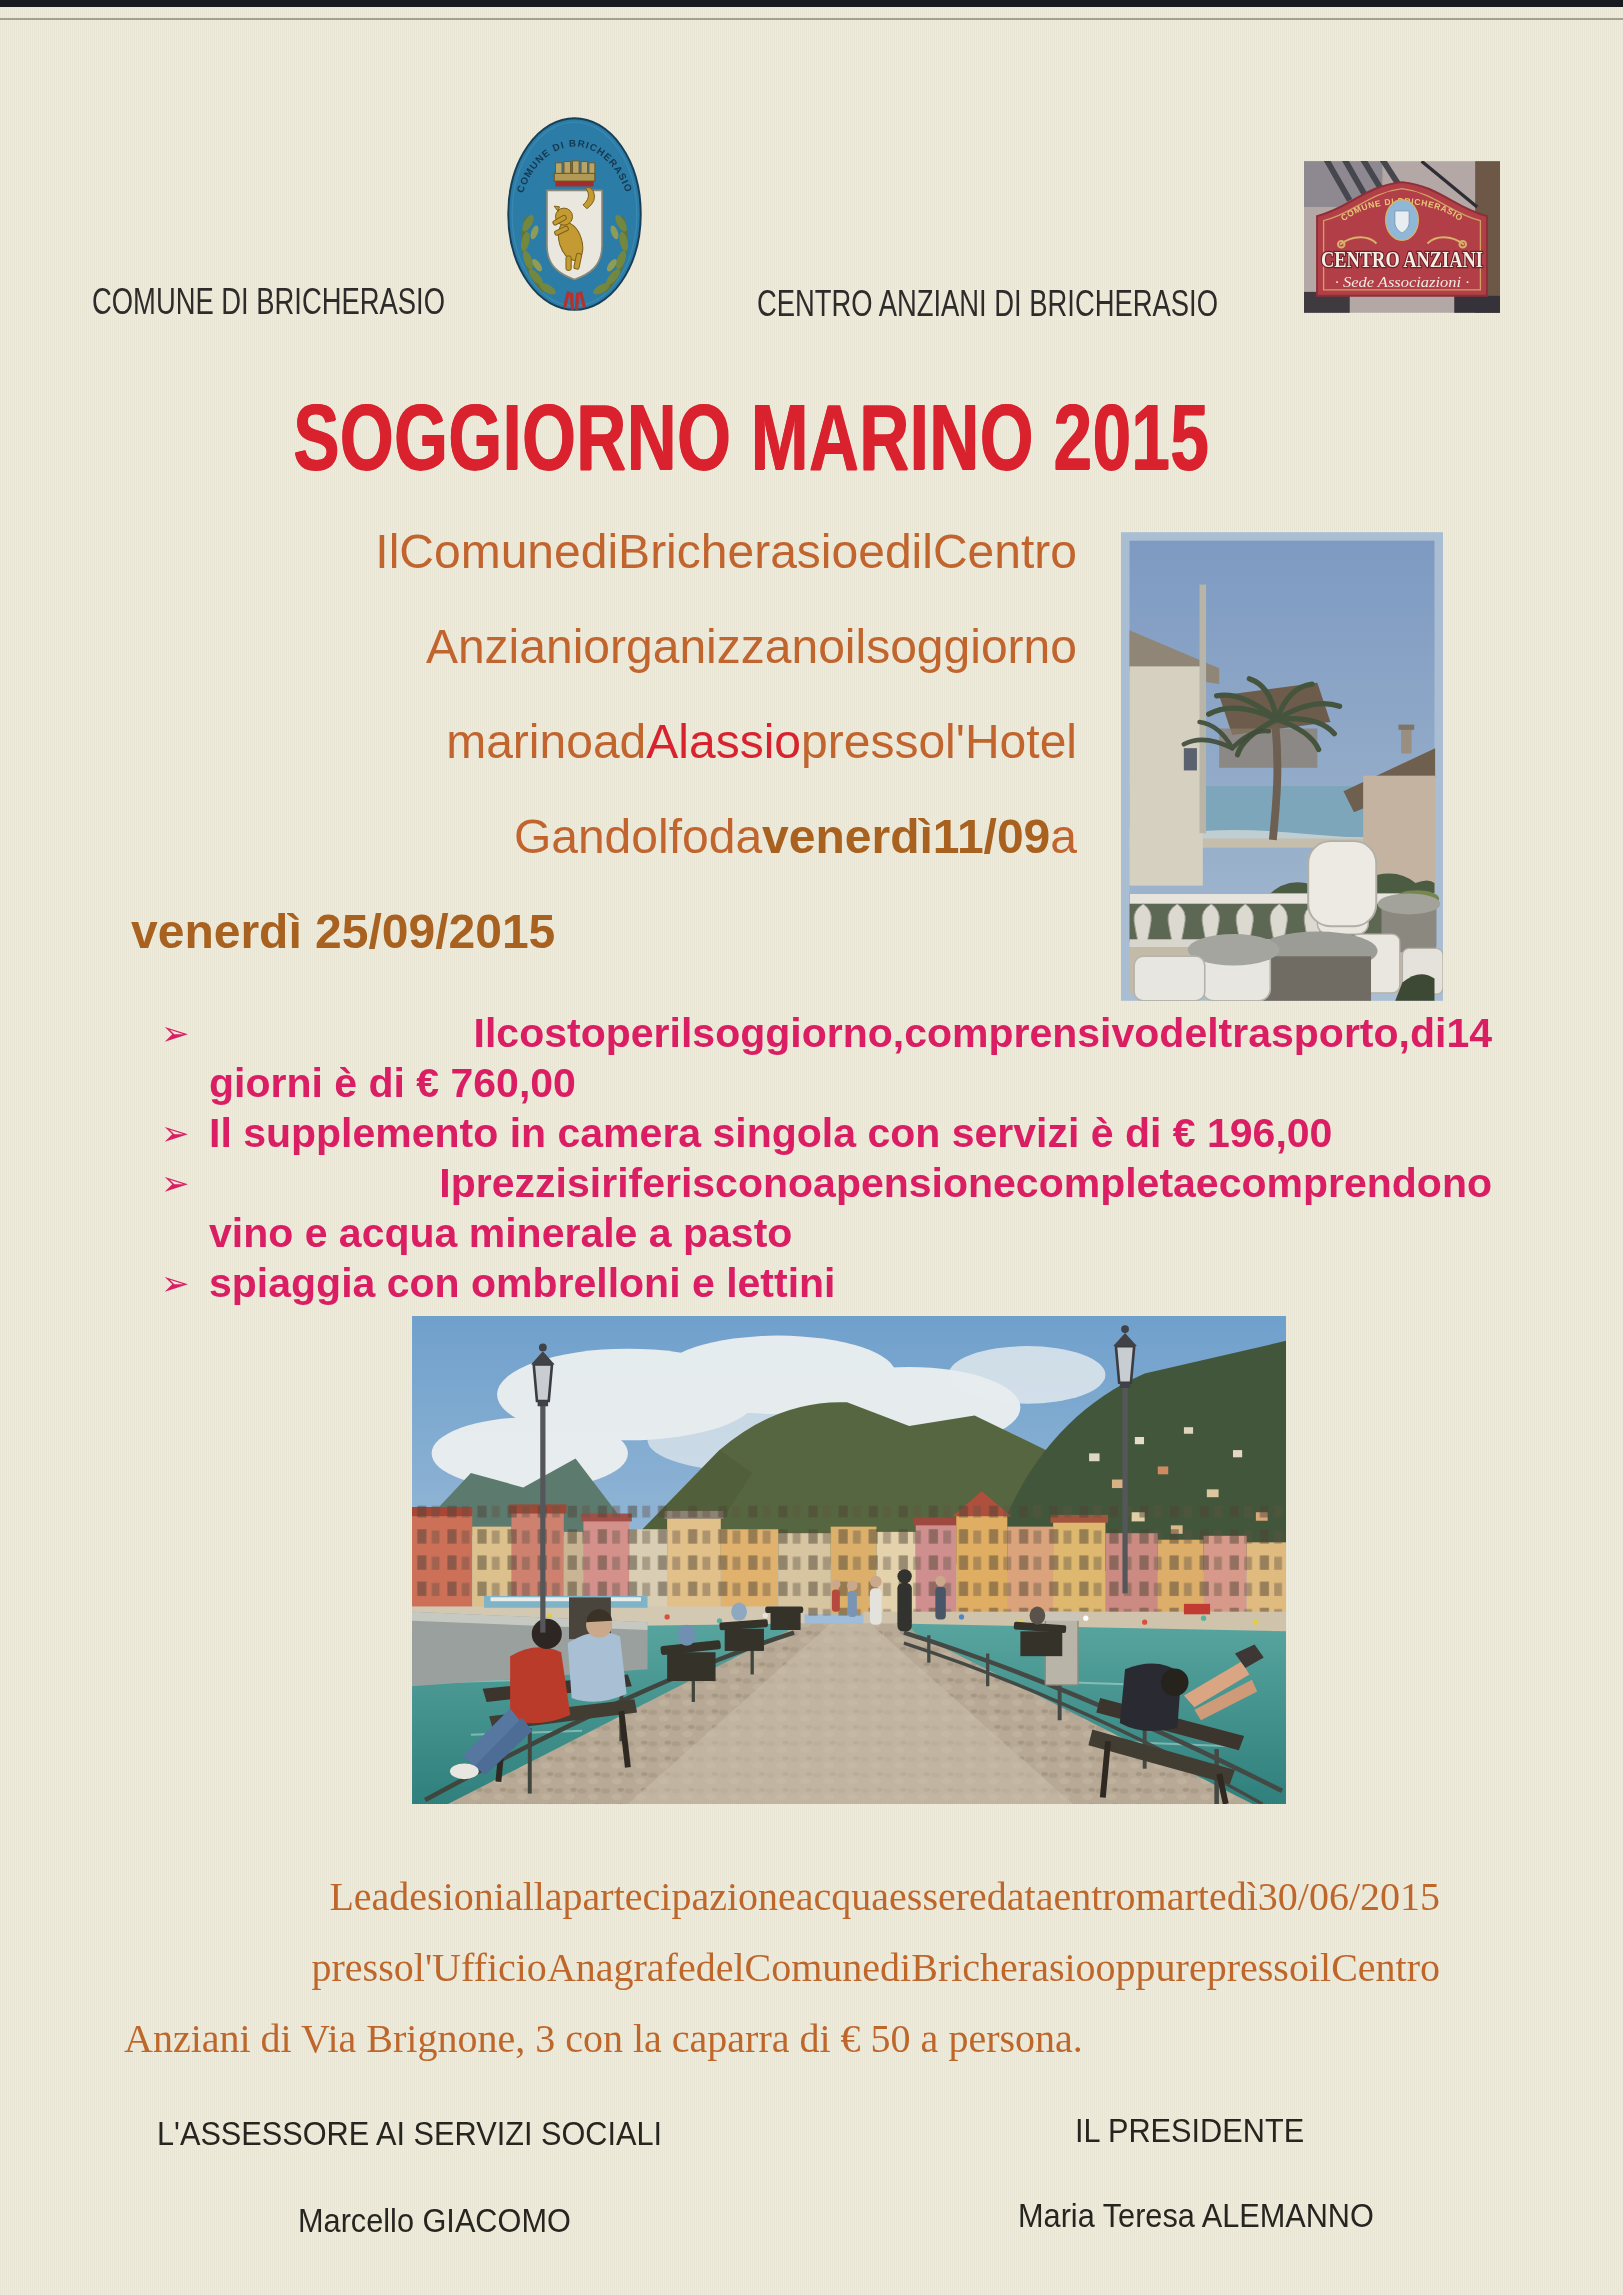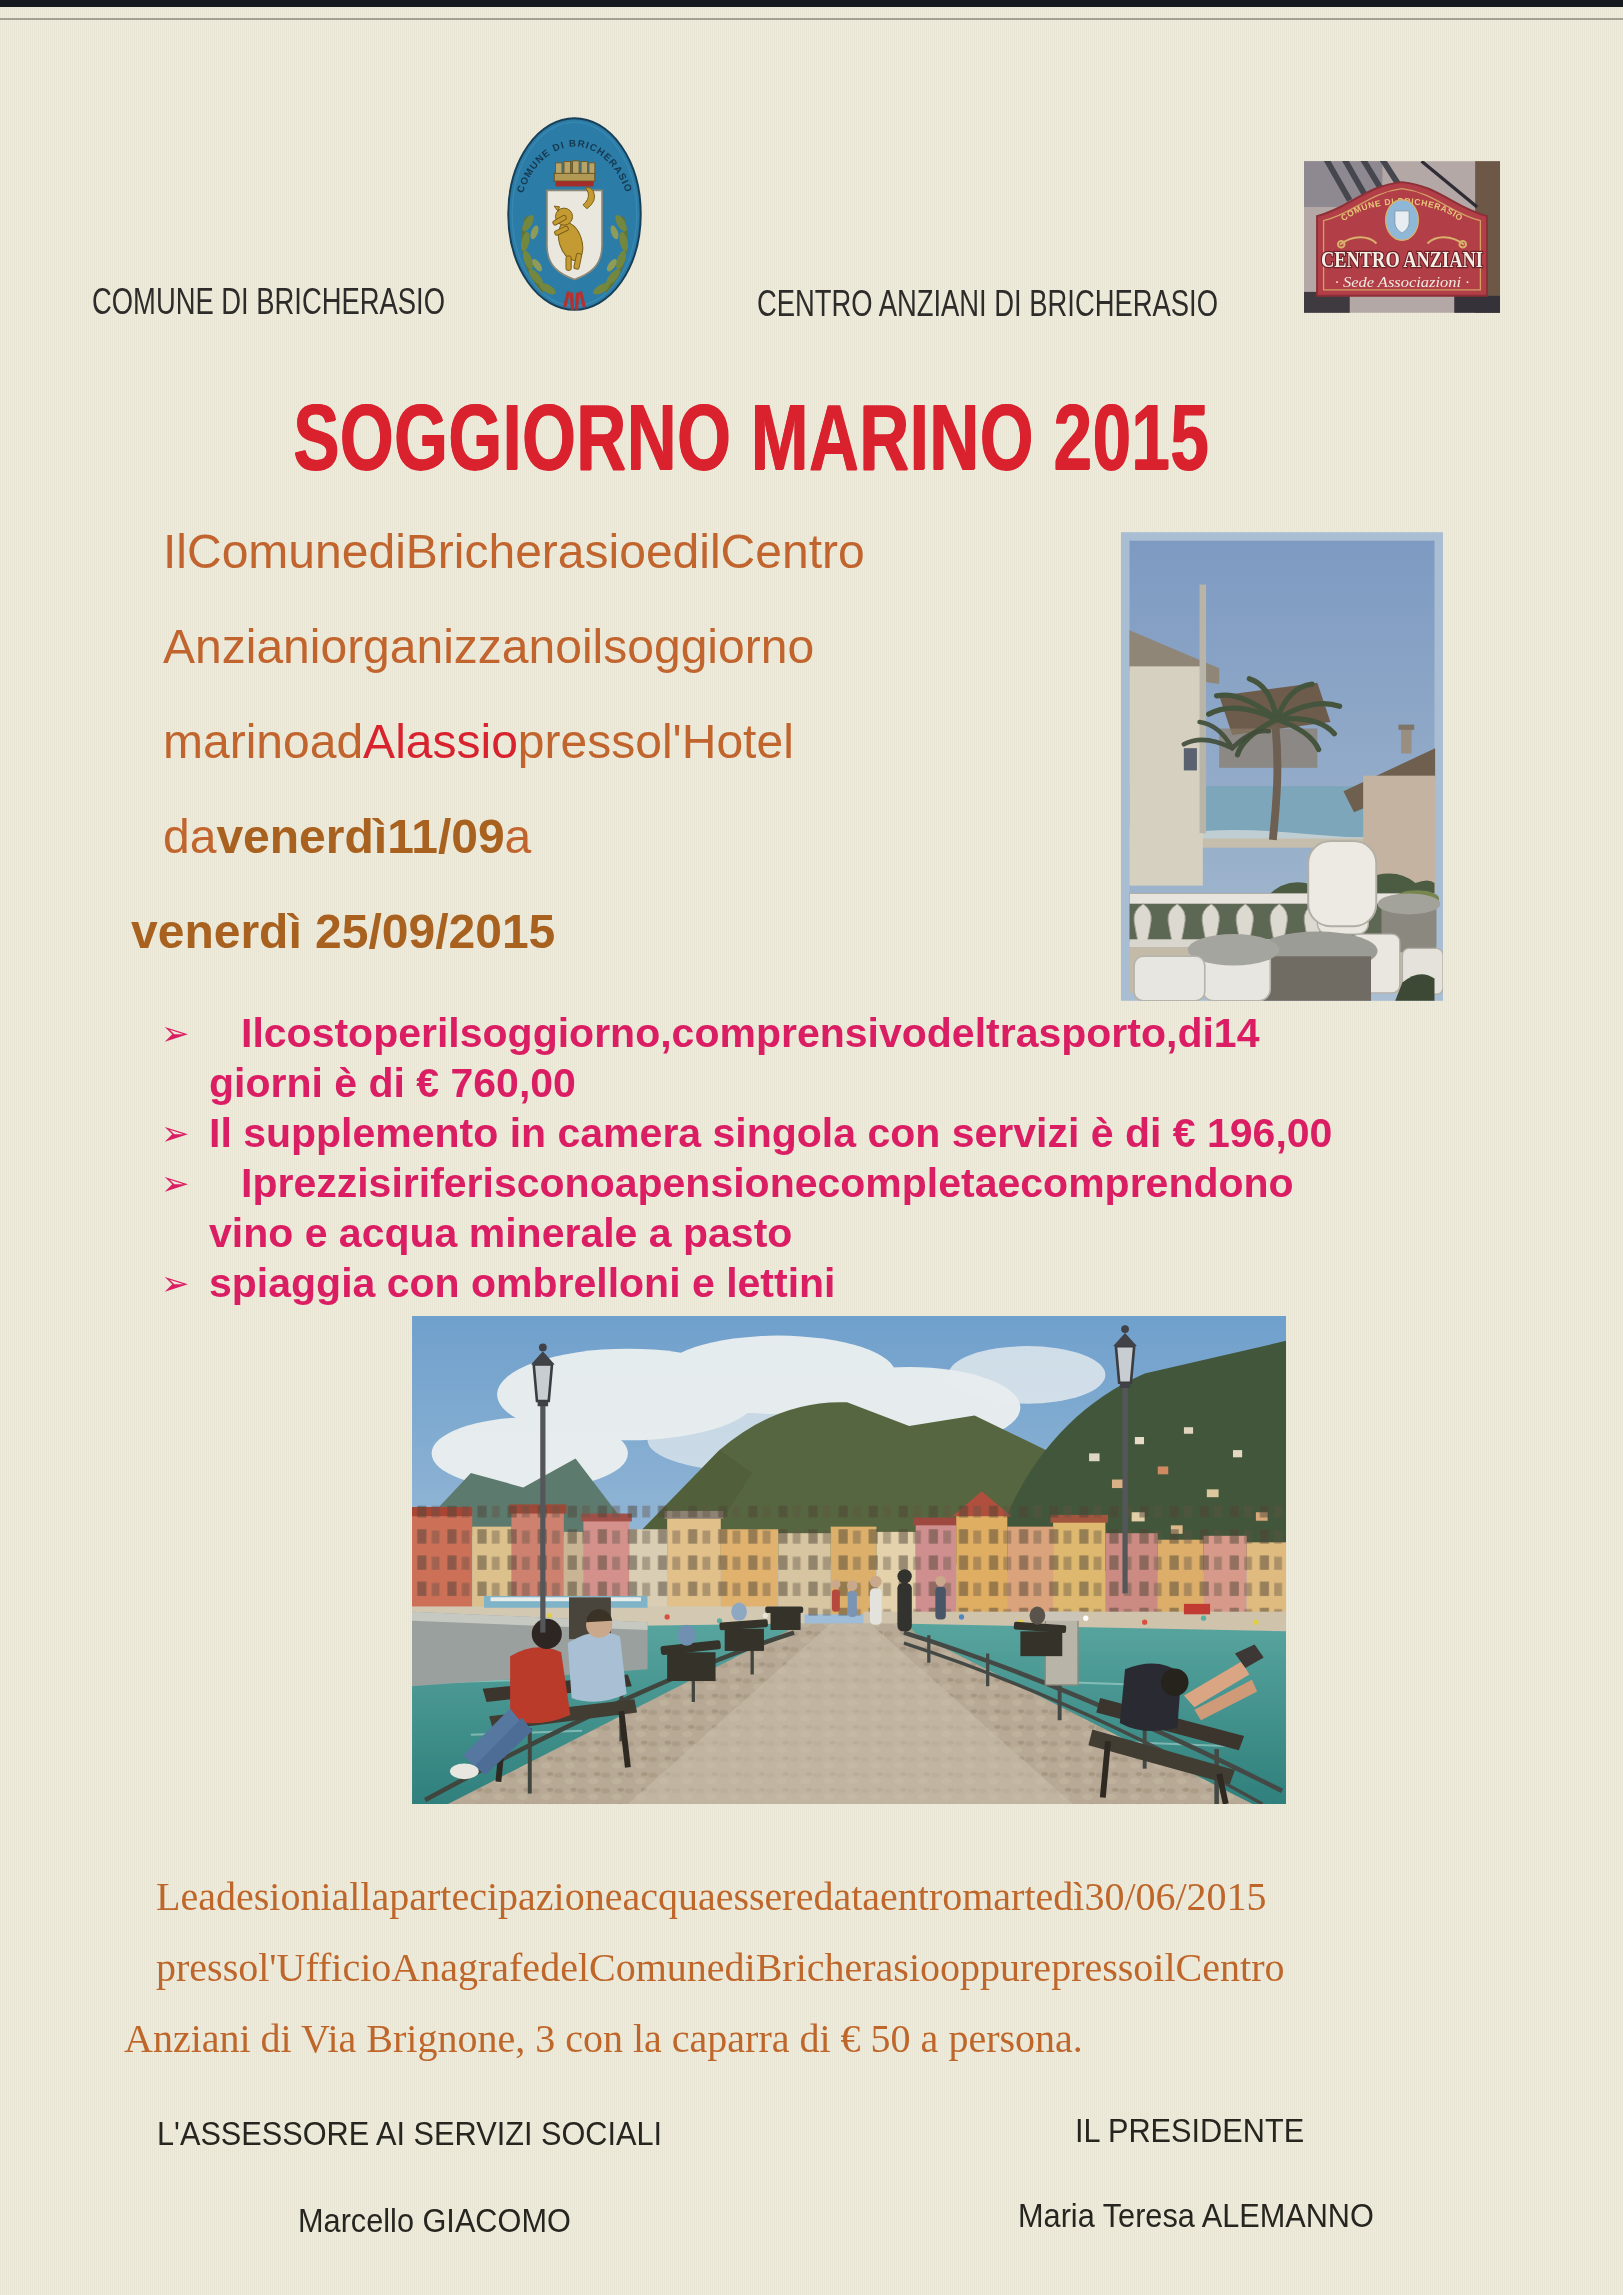--- a/index.html
+++ b/index.html
@@ -21,21 +21,21 @@
     position:absolute;left:293px;top:385px;color:#da222e;font-weight:bold;
     font-size:92px;white-space:nowrap;transform:scaleX(0.75);transform-origin:left top;
     text-shadow:1.3px 0 0 currentColor, 0 0.7px 0 currentColor;letter-spacing:0.7px;
   }
   .intro{
     position:absolute;left:131px;top:504px;width:946px;
     font-size:48px;line-height:95px;color:#c2642d;
   }
   .intro .c-red{color:#d8232f;font-weight:normal;}
   .intro .c-bold{color:#a8611f;font-weight:bold;}
-  .jl{display:flex;justify-content:flex-start;margin-left:32px;}
+  .jl{display:flex;justify-content:flex-end;margin-left:32px;}
   .jl span{white-space:nowrap;}
   .bullets{
     position:absolute;left:161px;top:1008px;width:1331px;
     font-size:41px;font-weight:bold;line-height:50px;color:#db1e63;
   }
   .b-item{display:flex;align-items:flex-start;}
   .b-marker{width:48px;flex:0 0 48px;font-size:34px;line-height:50px;font-family:"DejaVu Sans",sans-serif;}
   .b-text{flex:1;min-width:0;}
   .closing{
     position:absolute;left:124px;top:1861px;width:1316px;
@@ -173,20 +173,21 @@
         <span>soggiorno</span>
       </div>
       <div class="line jl">
         <span>marino</span>
         <span>ad</span>
         <span class="c-red">Alassio</span>
         <span>presso</span>
         <span>l'Hotel</span>
       </div>
       <div class="line jl">
+        <span>Gandolfo</span>
         <span>da</span>
         <span class="c-bold">venerdì</span>
         <span class="c-bold">11/09</span>
         <span>a</span>
       </div>
       <div class="line"><span class="c-bold">venerdì 25/09/2015</span></div>
     </div>
 
   <svg class="photo terrace" width="322" height="469" viewBox="0 0 492 716">
     <defs>

